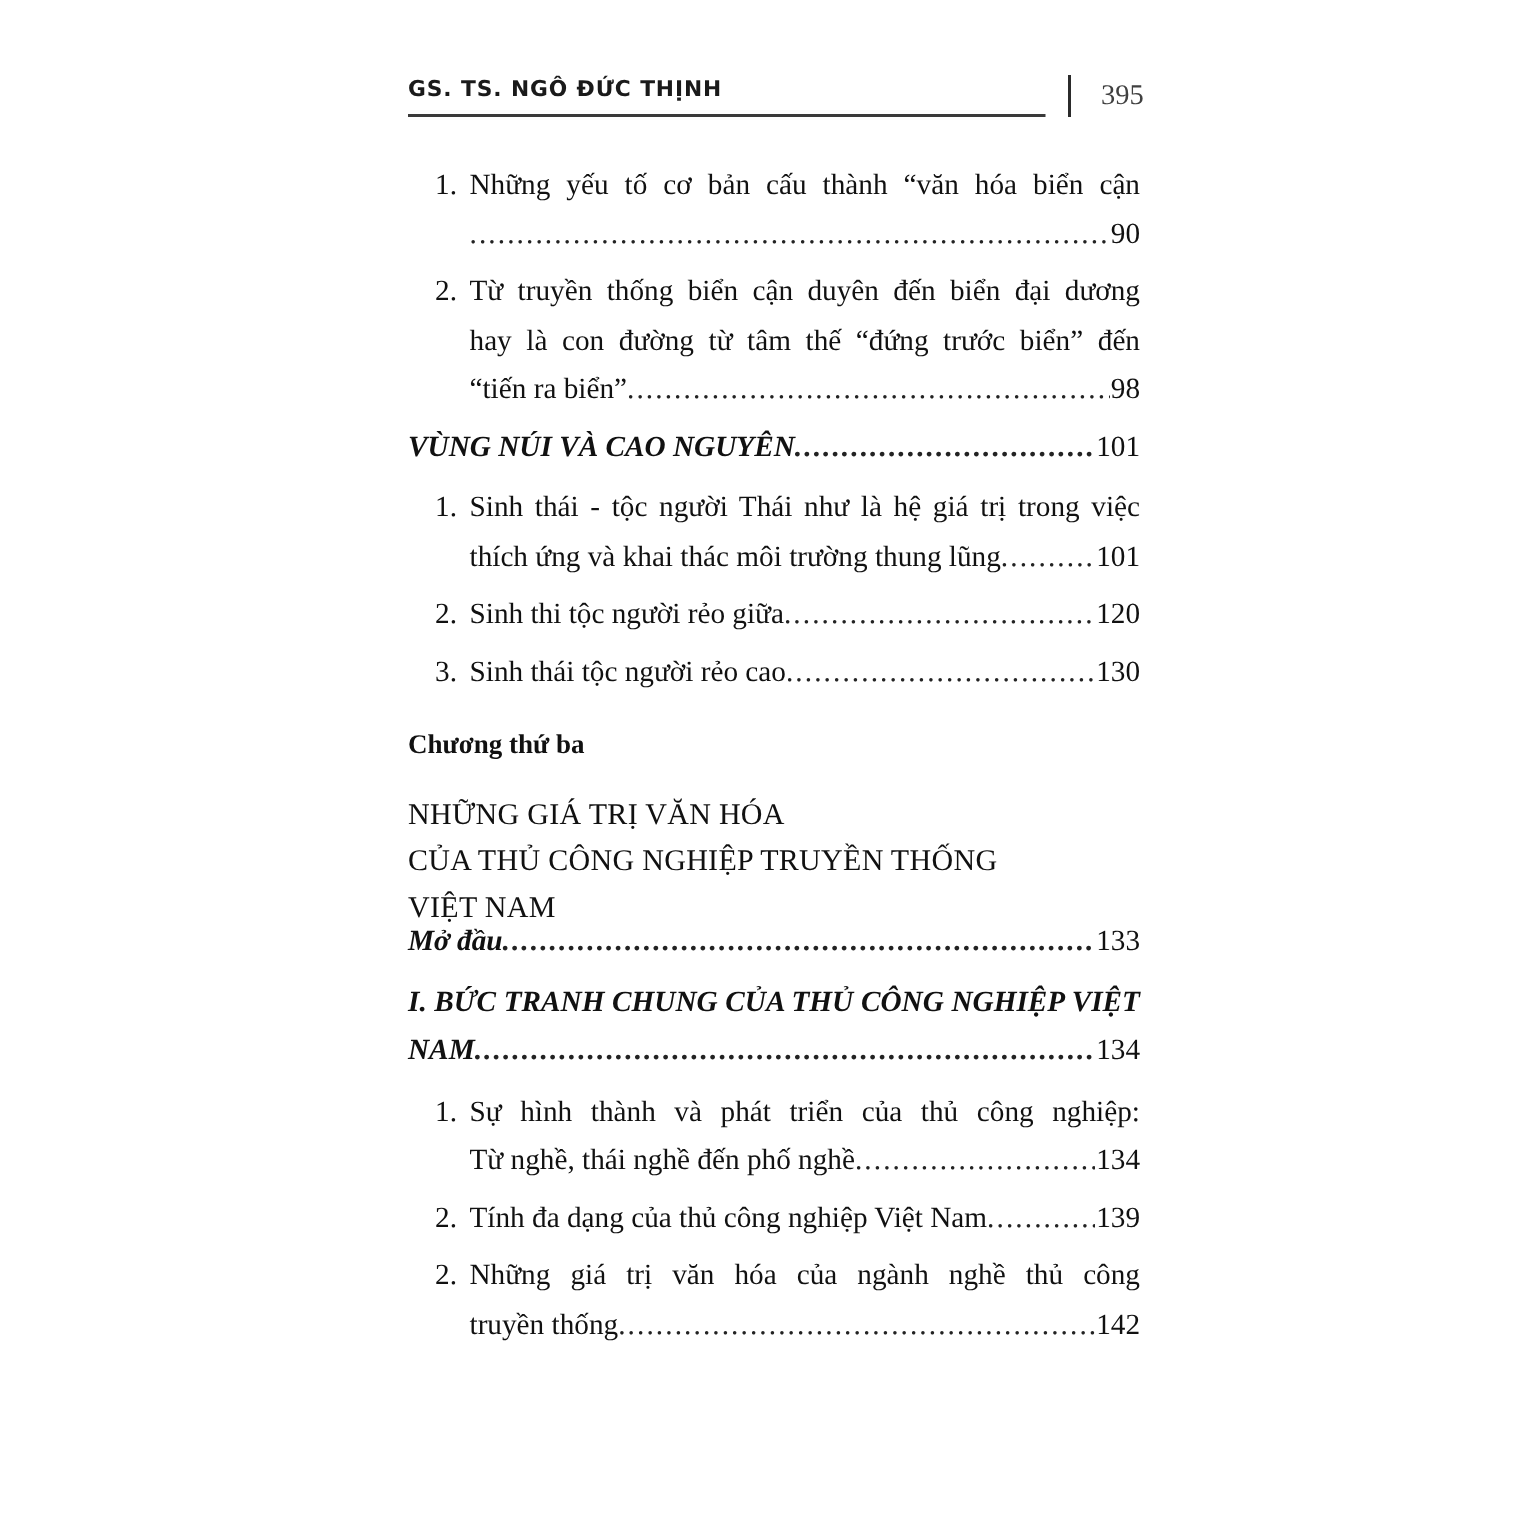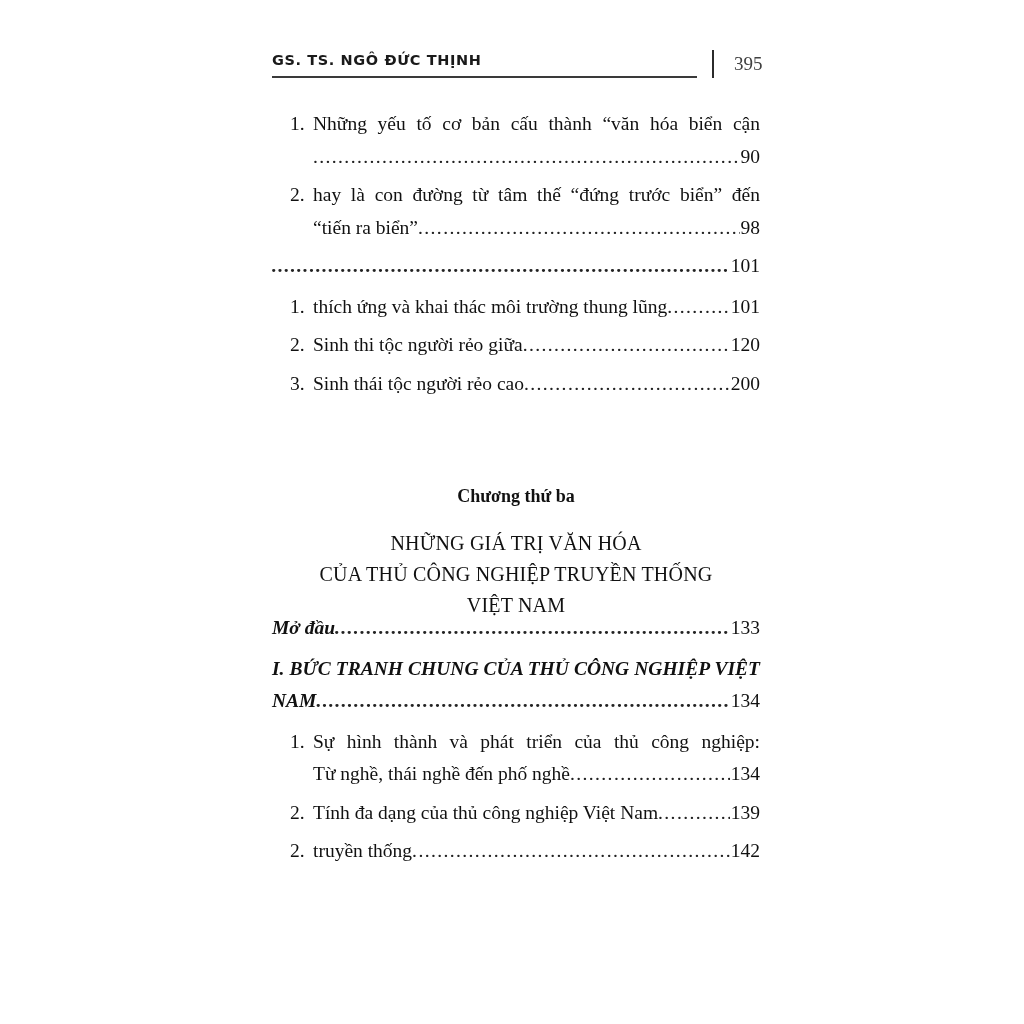--- a/index.html
+++ b/index.html
@@ -138,21 +138,21 @@
     font-style: normal;
     font-weight: normal;
   }
 
   
   .chapter {
     position: absolute;
     left: 272px;
     top: 484px;
     width: 488px;
-    text-align: center;
+    text-align: left;
   }
   .chapter-eyebrow {
     font-size: 18px;
     font-weight: 700;
     line-height: 24px;
     margin-bottom: 20px;
   }
   .chapter-title {
     font-size: 20px;
     font-weight: 400;
@@ -182,39 +182,42 @@
           <span class="line justify">Những yếu tố cơ bản cấu thành “văn hóa biển cận</span>
           <span class="line">
             <span class="leader">...............................................................................................................................................................</span>
             <span class="pg">90</span>
           </span>
         </span>
       </div>
       <div class="entry sub">
         <span class="num">2.</span>
         <span class="lines">
+          <span class="line justify">Từ truyền thống biển cận duyên đến biển đại dương</span>
           <span class="line justify">hay là con đường từ tâm thế “đứng trước biển” đến</span>
           <span class="line">
             <span class="txt">“tiến ra biển”</span>
             <span class="leader">...............................................................................................................................................................</span>
             <span class="pg">98</span>
           </span>
         </span>
       </div>
       <div class="entry section">
         <span class="lines">
           <span class="line">
+            <span class="txt">VÙNG NÚI VÀ CAO NGUYÊN</span>
             <span class="leader">...............................................................................................................................................................</span>
             <span class="pg">101</span>
           </span>
         </span>
       </div>
       <div class="entry sub">
         <span class="num">1.</span>
         <span class="lines">
+          <span class="line justify">Sinh thái - tộc người Thái như là hệ giá trị trong việc</span>
           <span class="line">
             <span class="txt">thích ứng và khai thác môi trường thung lũng</span>
             <span class="leader">...............................................................................................................................................................</span>
             <span class="pg">101</span>
           </span>
         </span>
       </div>
       <div class="entry sub">
         <span class="num">2.</span>
         <span class="lines">
@@ -224,21 +227,21 @@
             <span class="pg">120</span>
           </span>
         </span>
       </div>
       <div class="entry sub">
         <span class="num">3.</span>
         <span class="lines">
           <span class="line">
             <span class="txt">Sinh thái tộc người rẻo cao</span>
             <span class="leader">...............................................................................................................................................................</span>
-            <span class="pg">200</span>
+            <span class="pg">130</span>
           </span>
         </span>
       </div>
     </div>
 
   <div class="chapter">
     <div class="chapter-eyebrow">Chương thứ ba</div>
     <div class="chapter-title" id="chapter-title">
         <div>NHỮNG GIÁ TRỊ VĂN HÓA</div>
         <div>CỦA THỦ CÔNG NGHIỆP TRUYỀN THỐNG</div>
@@ -283,20 +286,21 @@
           <span class="line">
             <span class="txt">Tính đa dạng của thủ công nghiệp Việt Nam</span>
             <span class="leader">...............................................................................................................................................................</span>
             <span class="pg">139</span>
           </span>
         </span>
       </div>
       <div class="entry sub">
         <span class="num">2.</span>
         <span class="lines">
+          <span class="line justify">Những giá trị văn hóa của ngành nghề thủ công</span>
           <span class="line">
             <span class="txt">truyền thống</span>
             <span class="leader">...............................................................................................................................................................</span>
             <span class="pg">142</span>
           </span>
         </span>
       </div>
     </div>
 
 </div>

